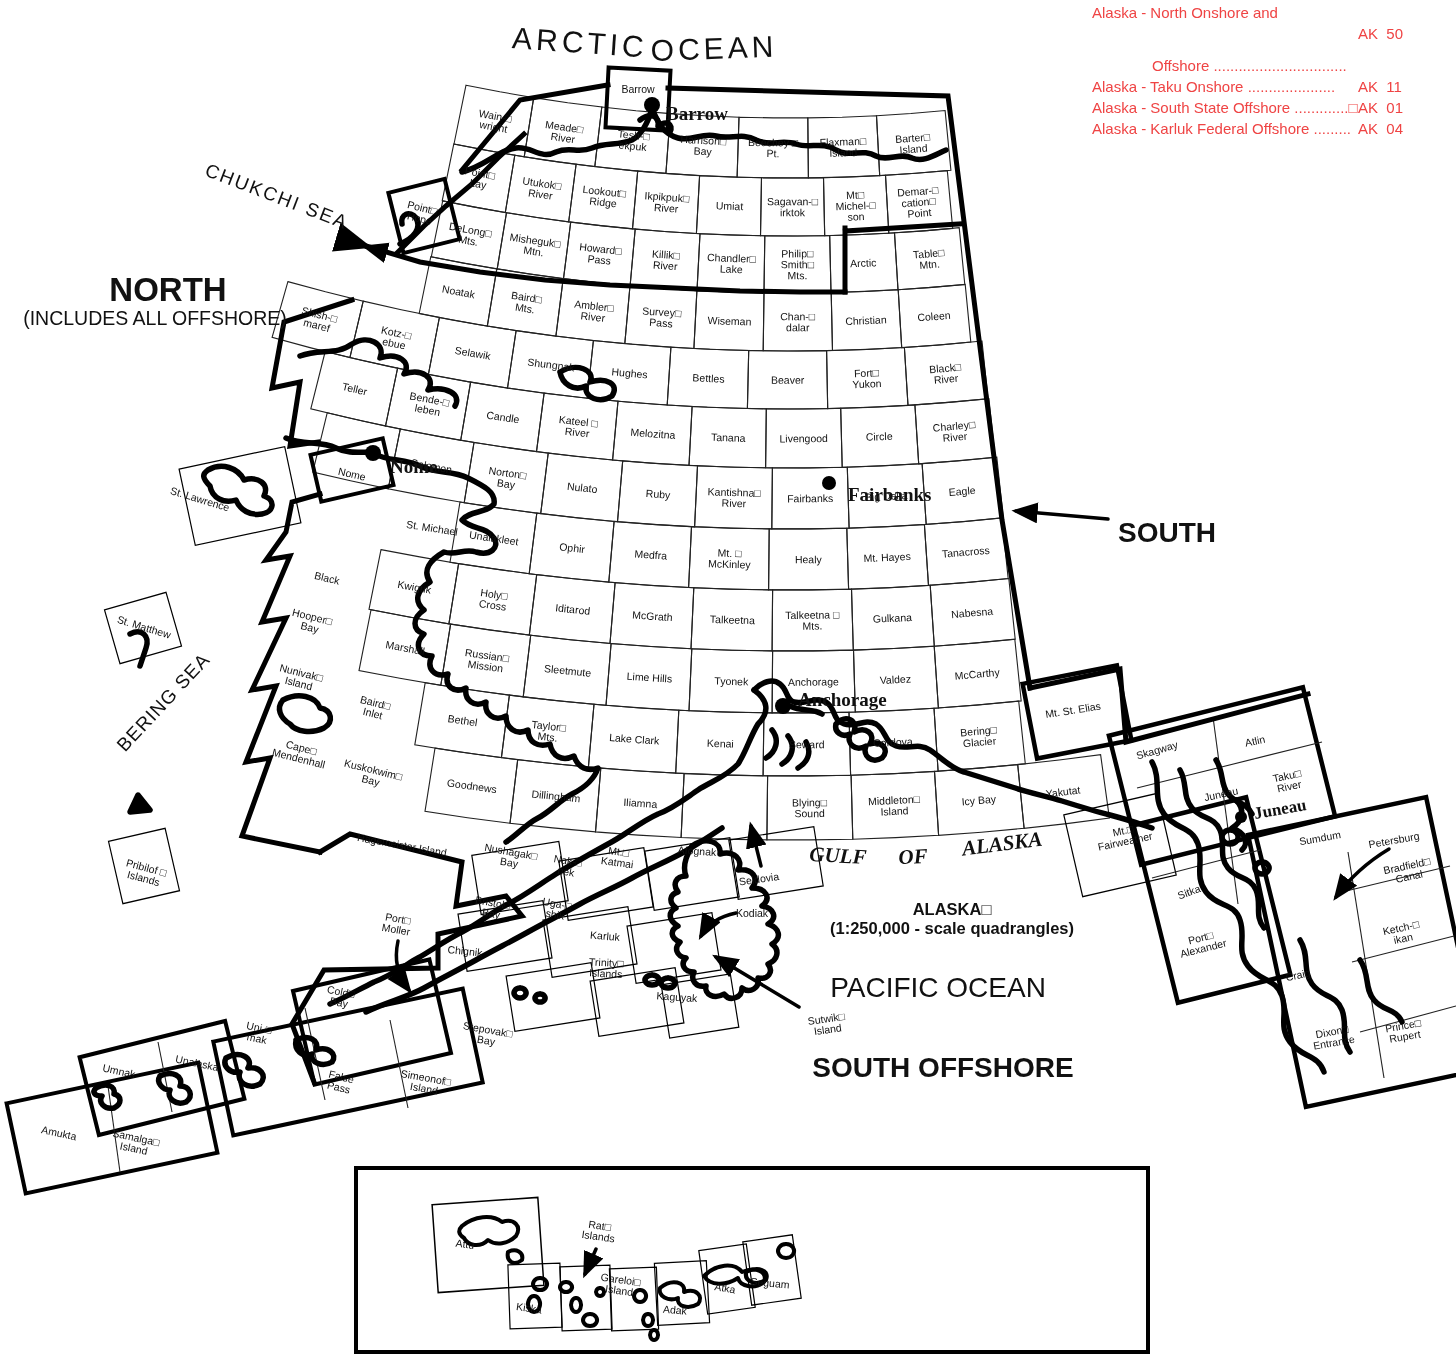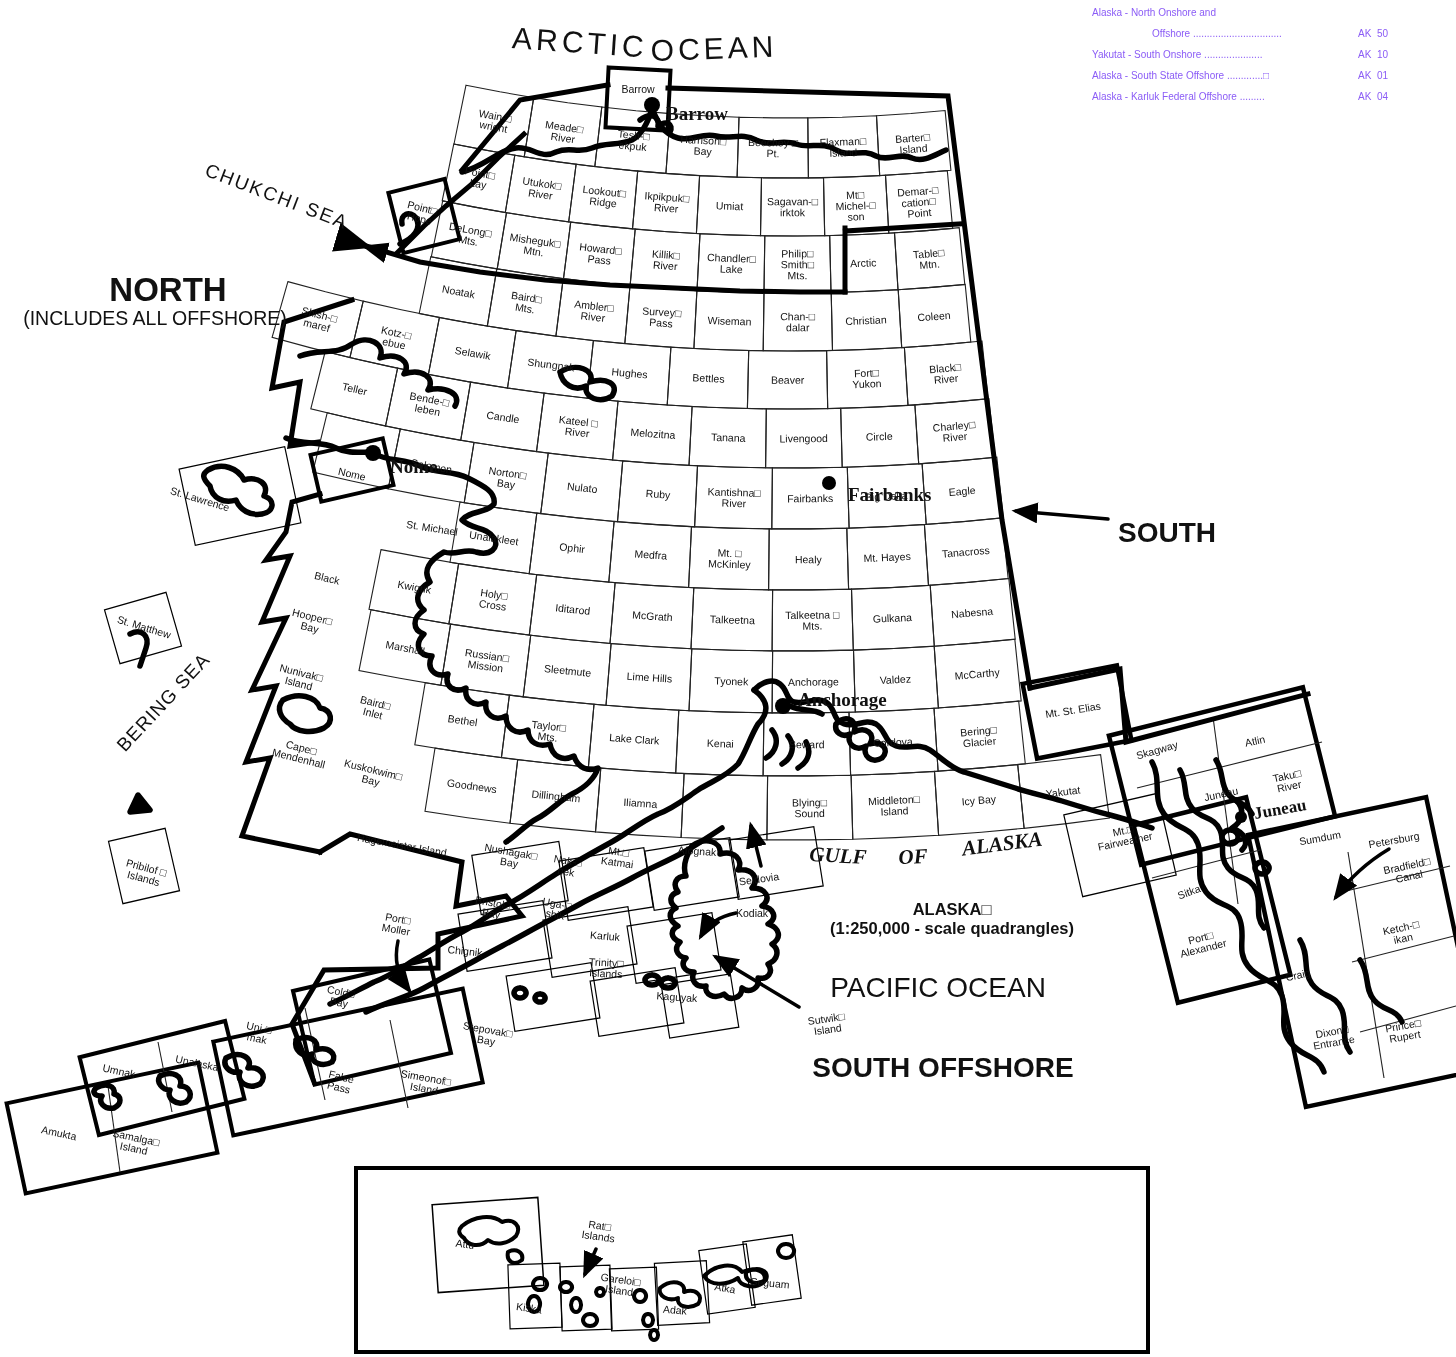--- a/index.html
+++ b/index.html
@@ -1,25 +1,25 @@
 <!DOCTYPE html>
 <html><head>
 <meta charset="utf-8">
 <style>
   html,body{margin:0;padding:0;background:#fff;}
   #stage{position:relative;width:1456px;height:1357px;background:#ffffff;overflow:hidden;
          font-family:"Liberation Sans",sans-serif;}
   #map-svg{position:absolute;left:0;top:0;}
   
-  #legend{position:absolute;left:1092px;top:2px;width:320px;font-size:10px;color:#8b5cf6;
+  #legend{position:absolute;left:1092px;top:2px;width:320px;font-size:15px;color:#ef4444;
           line-height:21px;}
   .lg-row{display:flex;}
   .lg-name{flex:1;white-space:pre;overflow:hidden;}
   .lg-code{width:54px;white-space:pre;text-align:left;}
-  .lg-indent{padding-left:60px;}
+  .lg-indent{padding-left:60px;margin-top:32px;}
   text{fill:#111;}
 </style>
 </head>
 <body>
 
 <div id="stage">
 
   <svg id="map-svg" width="1456" height="1357" viewBox="0 0 1456 1357">
     <defs>
       <marker id="ah" markerWidth="9" markerHeight="9" refX="6.2" refY="3" orient="auto">
@@ -430,22 +430,22 @@
   <div id="legend">
     <div class="lg-row">
       <span class="lg-name">Alaska - North Onshore and</span>
       <span class="lg-code"></span>
     </div>
     <div class="lg-row">
       <span class="lg-name lg-indent">Offshore ................................</span>
       <span class="lg-code">AK  50</span>
     </div>
     <div class="lg-row">
-      <span class="lg-name">Yakutat - South Onshore .....................</span>
-      <span class="lg-code">AK  10</span>
+      <span class="lg-name">Alaska - Taku Onshore .....................</span>
+      <span class="lg-code">AK  11</span>
     </div>
     <div class="lg-row">
       <span class="lg-name">Alaska - South State Offshore .............□</span>
       <span class="lg-code">AK  01</span>
     </div>
     <div class="lg-row">
       <span class="lg-name">Alaska - Karluk Federal Offshore .........</span>
       <span class="lg-code">AK  04</span>
     </div>
   </div>

